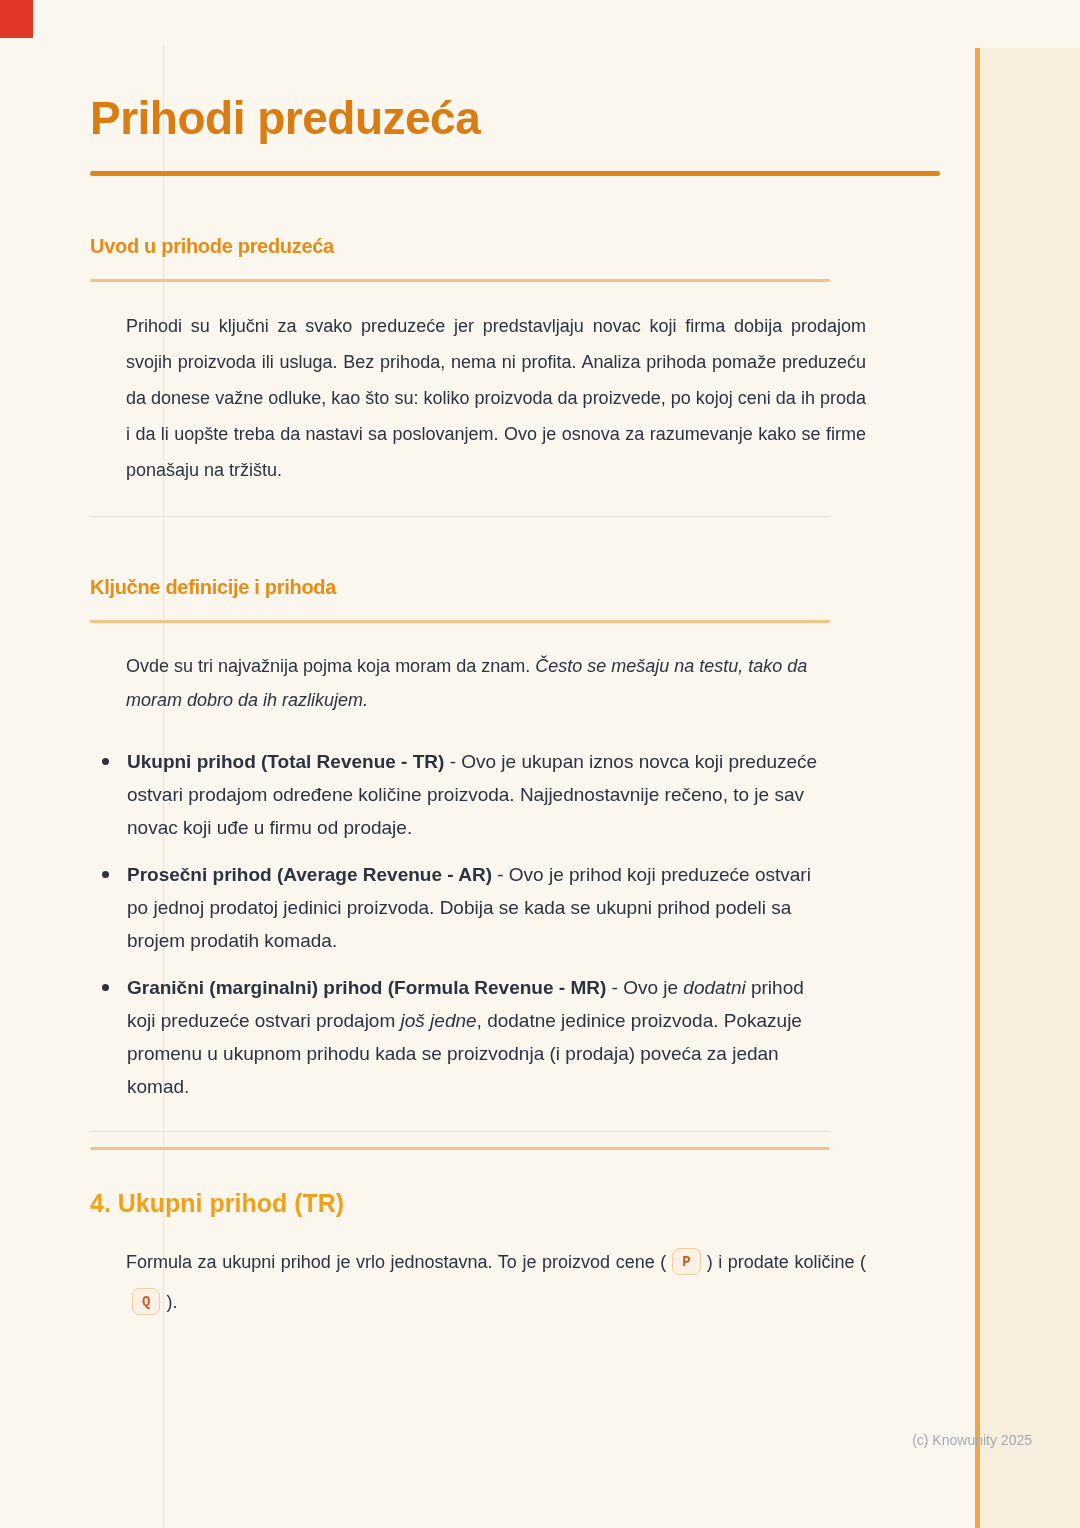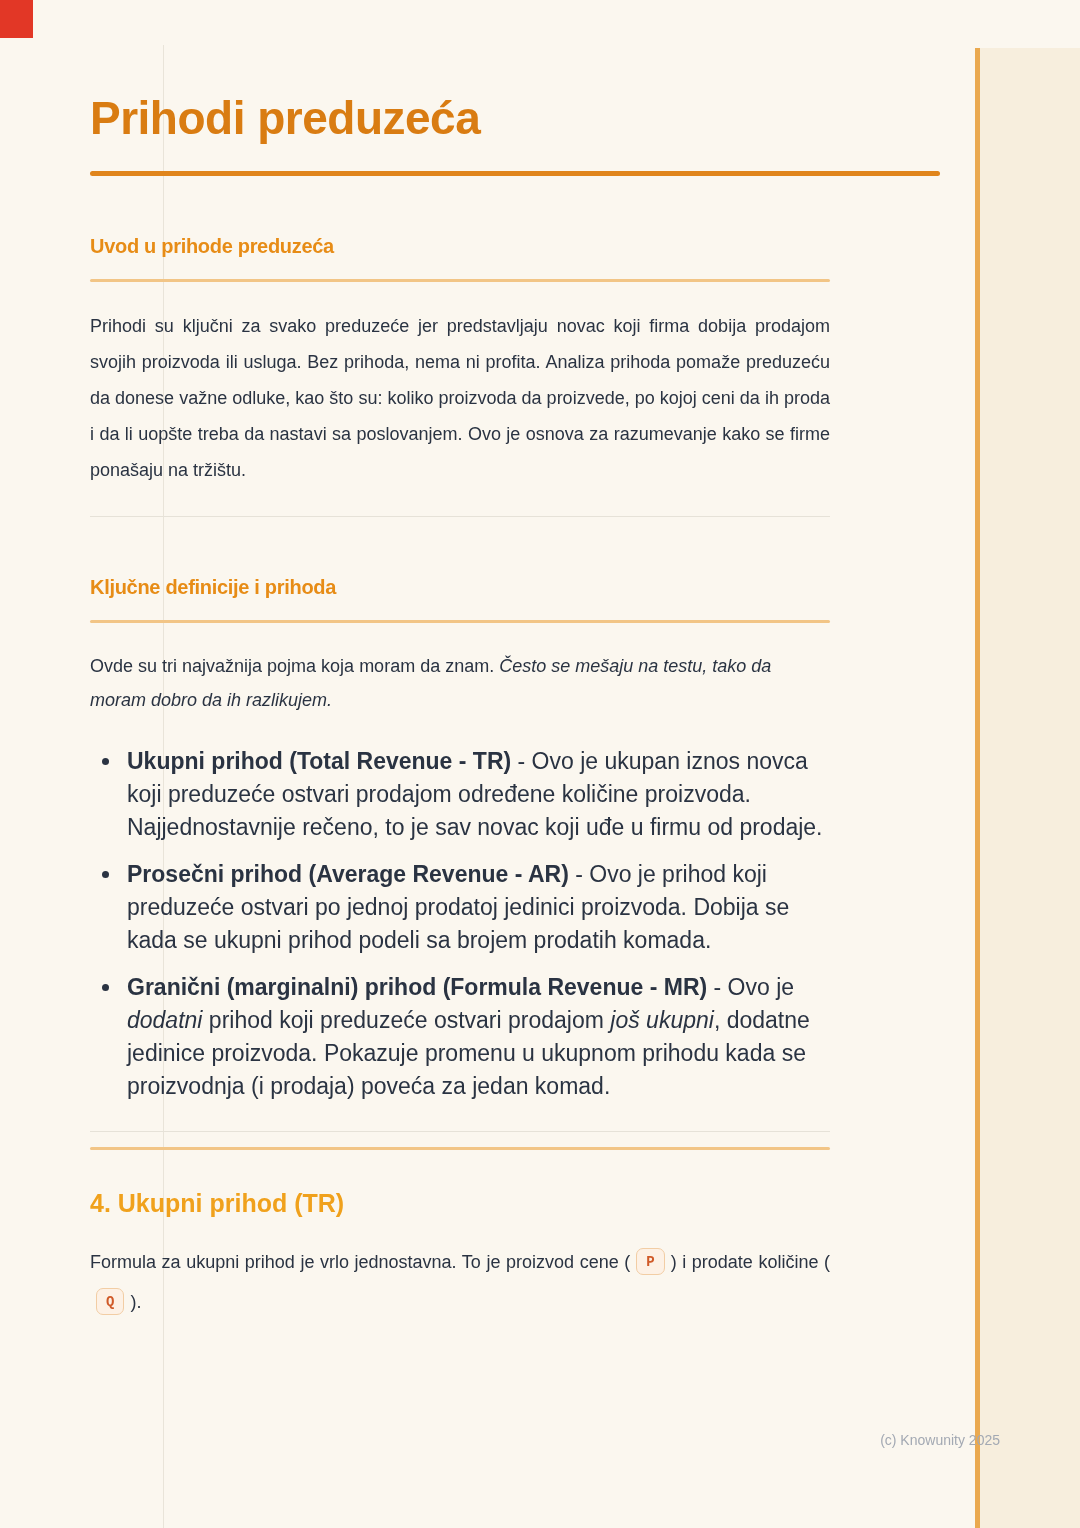--- a/index.html
+++ b/index.html
@@ -57,32 +57,33 @@
     background:#f2c586; border-radius:2px;
   }
   h3.h3 {
     font-size:25px; line-height:30px; font-weight:800;
     color:#f0a11c; margin-top:38px;
   }
   .para {
     width:740px; margin-top:26px;
     font-size:18px; line-height:36px;
     color:#2a3342;
+    margin-left:36px;
   }
   .para.justify { text-align:justify; }
   .para.lead { line-height:34px; }
   .para em, li em { font-style:italic; }
   ul.bullets {
     list-style:none;
     width:735px; margin-top:28px;
   }
   ul.bullets li {
     position:relative;
     padding-left:37px; margin-bottom:14px;
-    font-size:23px; line-height:33px;
+    font-size:19px; line-height:33px;
     color:#2a3342;
   }
   ul.bullets li::before {
     content:""; position:absolute;
     left:12px; top:13px;
     width:7px; height:7px; border-radius:50%;
     background:#2a3342;
   }
   ul.bullets li strong { font-weight:700; }
   hr.divider {
@@ -98,21 +99,21 @@
     border:1.5px solid #f2cda4;
     border-radius:7px;
     line-height:23px;
     vertical-align:2px;
   }
   .chip code {
     font-family:"Liberation Mono","DejaVu Sans Mono",monospace;
     font-size:14px; color:#d05a28; font-weight:700;
   }
   .footer {
-    position:absolute; top:1432px; right:80px; z-index:4;
+    position:absolute; top:1432px; right:48px; z-index:4;
     font-size:14px; color:#a3a9b3;
   }
 </style>
 </head>
 <body>
 
 <div class="page">
 
   <div class="corner-mark"></div>
   <div class="left-rule"></div>
@@ -133,21 +134,21 @@
     <hr class="divider">
 
     <section>
       <h2 class="h2">Ključne definicije i prihoda</h2>
       <div class="h2-rule"></div>
       <p class="para lead"><span>Ovde su tri najvažnija pojma koja moram da znam. </span><em>Često se mešaju na testu, tako da moram dobro da ih razlikujem.</em></p>
 
       <ul class="bullets">
         <li><strong>Ukupni prihod (Total Revenue - TR)</strong><span> - Ovo je ukupan iznos novca koji preduzeće ostvari prodajom određene količine proizvoda. Najjednostavnije rečeno, to je sav novac koji uđe u firmu od prodaje.</span></li>
         <li><strong>Prosečni prihod (Average Revenue - AR)</strong><span> - Ovo je prihod koji preduzeće ostvari po jednoj prodatoj jedinici proizvoda. Dobija se kada se ukupni prihod podeli sa brojem prodatih komada.</span></li>
-        <li><strong>Granični (marginalni) prihod (Formula Revenue - MR)</strong><span> - Ovo je </span><em>dodatni</em><span> prihod koji preduzeće ostvari prodajom </span><em>još ukupni</em><span>, dodatne jedinice proizvoda. Pokazuje promenu u ukupnom prihodu kada se proizvodnja (i prodaja) poveća za jedan komad.</span></li>
+        <li><strong>Granični (marginalni) prihod (Formula Revenue - MR)</strong><span> - Ovo je </span><em>dodatni</em><span> prihod koji preduzeće ostvari prodajom </span><em>još jedne</em><span>, dodatne jedinice proizvoda. Pokazuje promenu u ukupnom prihodu kada se proizvodnja (i prodaja) poveća za jedan komad.</span></li>
       </ul>
     </section>
 
     <hr class="divider">
 
     <section>
       <div class="h2-rule"></div>
       <h3 class="h3">4. Ukupni prihod (TR)</h3>
       <p class="para justify formula"><span>Formula za ukupni prihod je vrlo jednostavna. To je proizvod cene (</span><span class="chip"><code>P</code></span><span>) i prodate količine (</span><span class="chip"><code>Q</code></span><span>).</span></p>
     </section>

